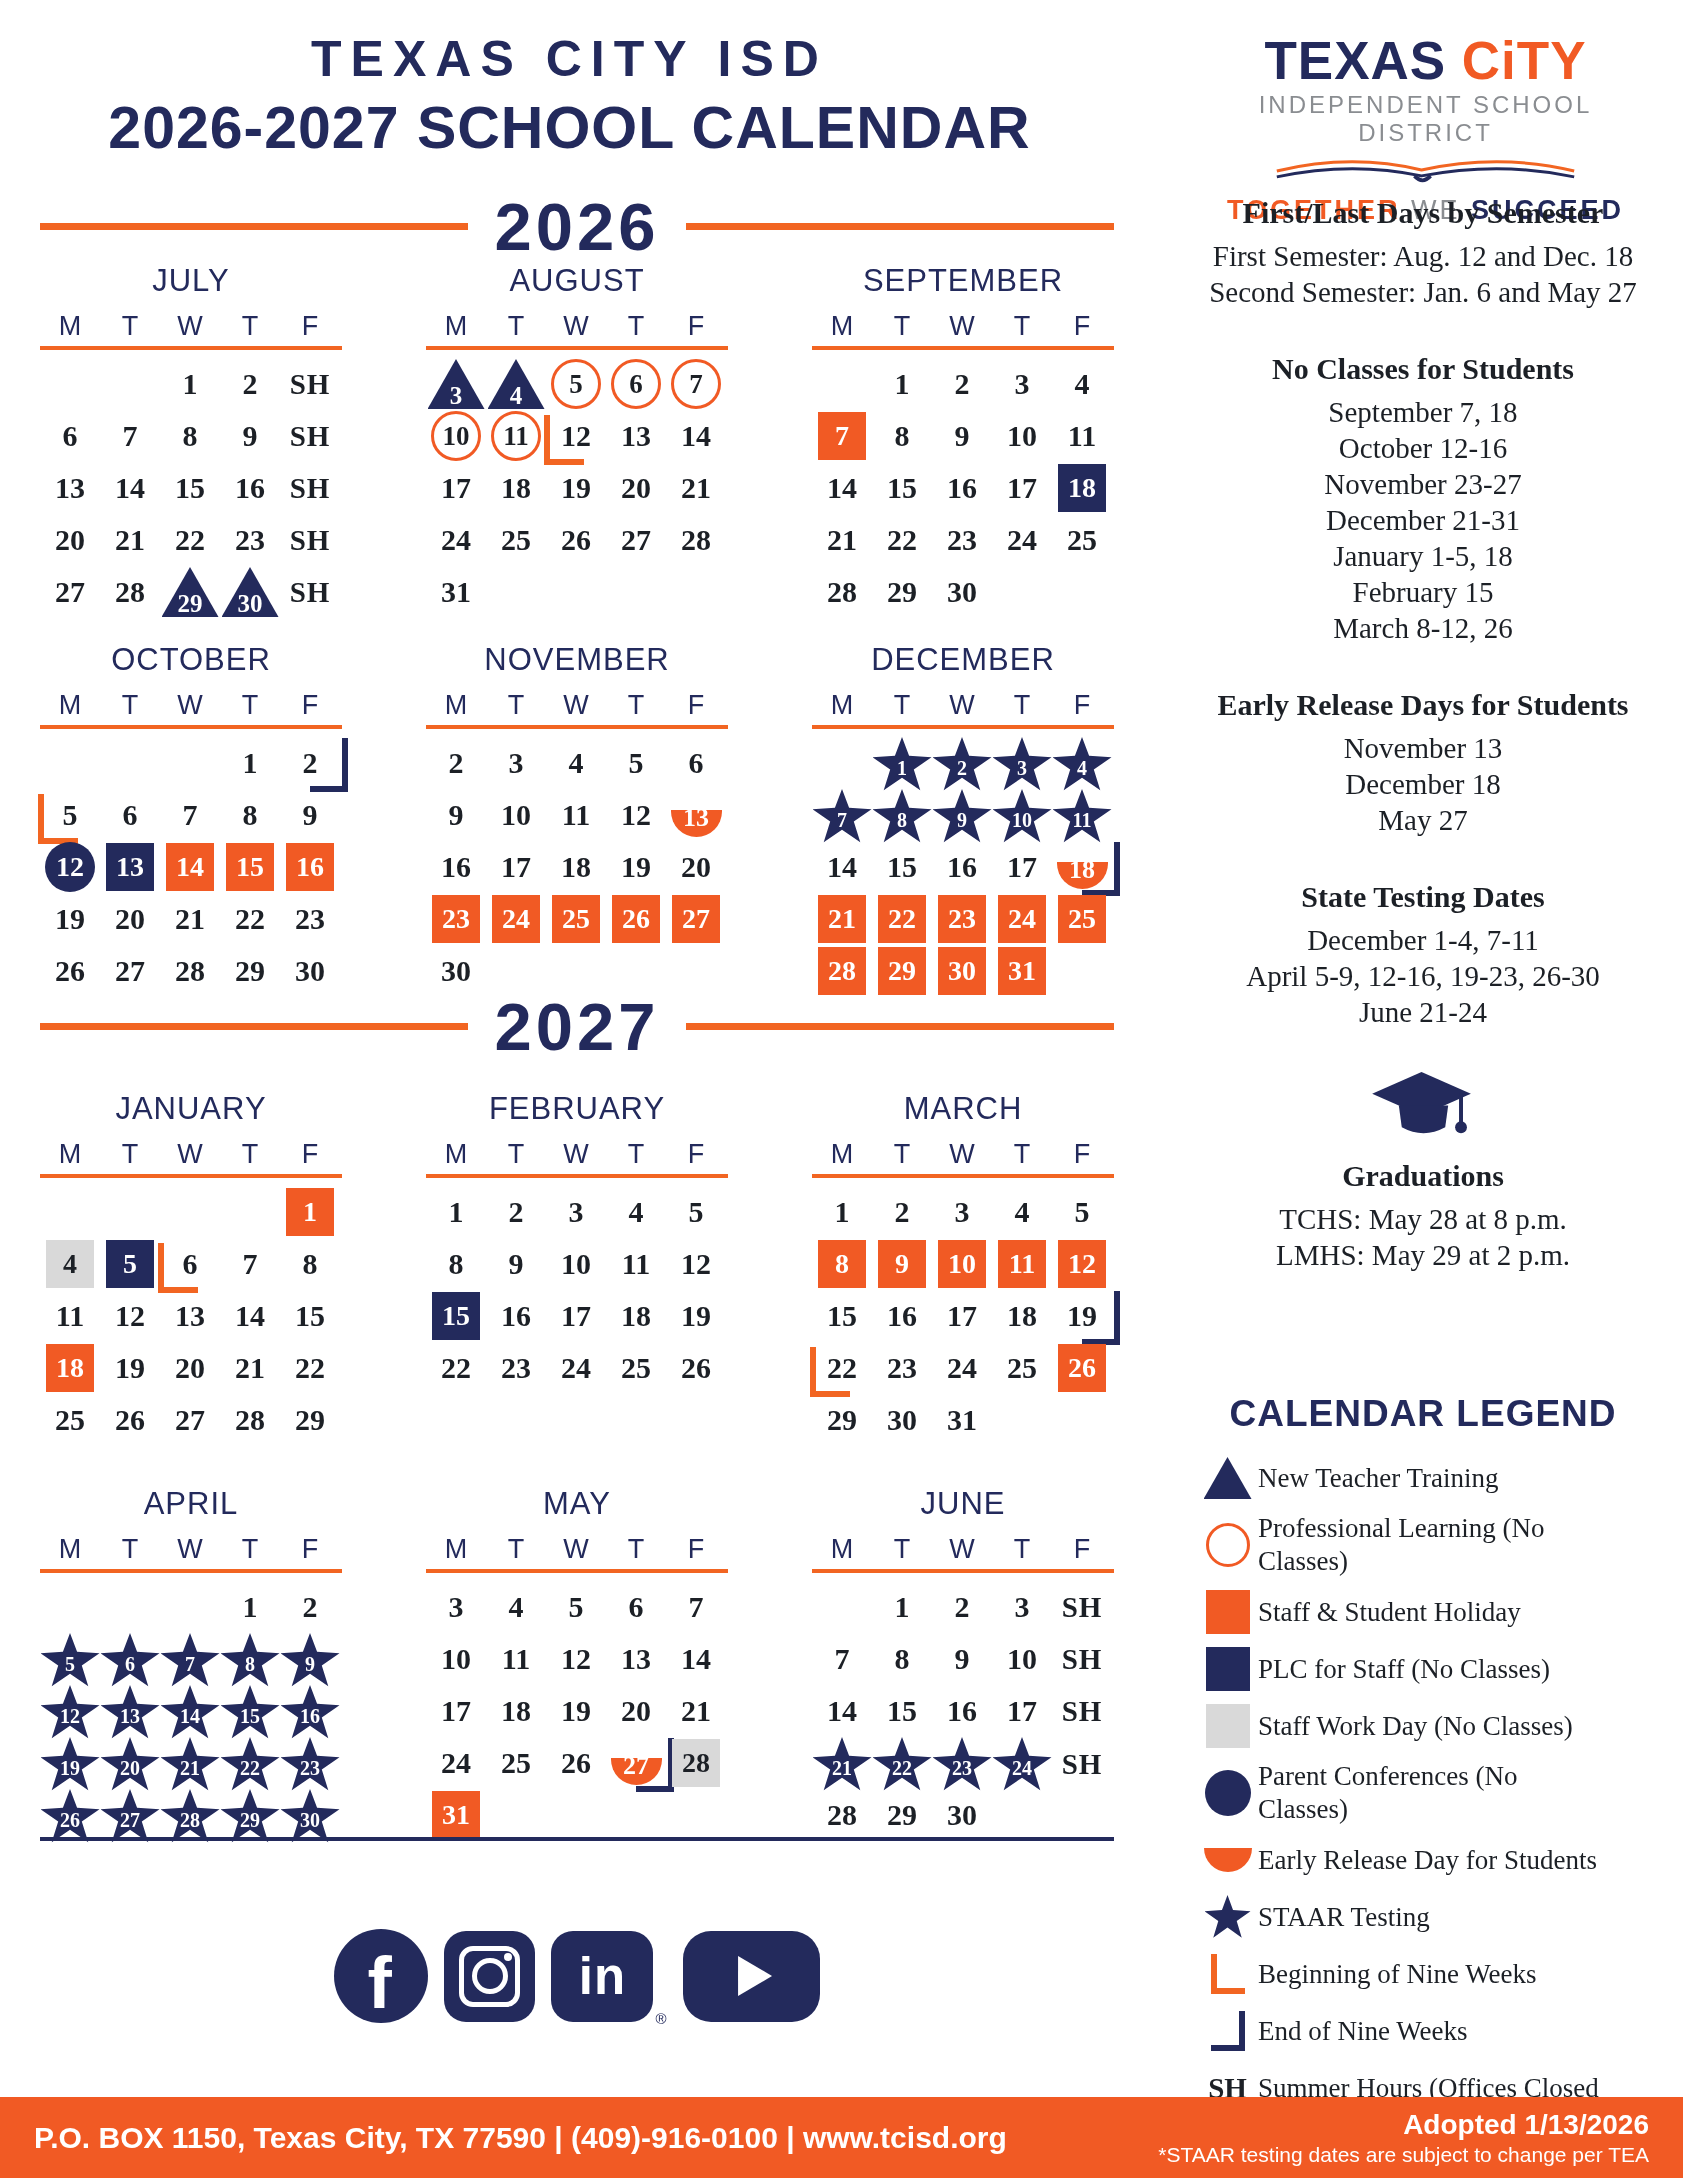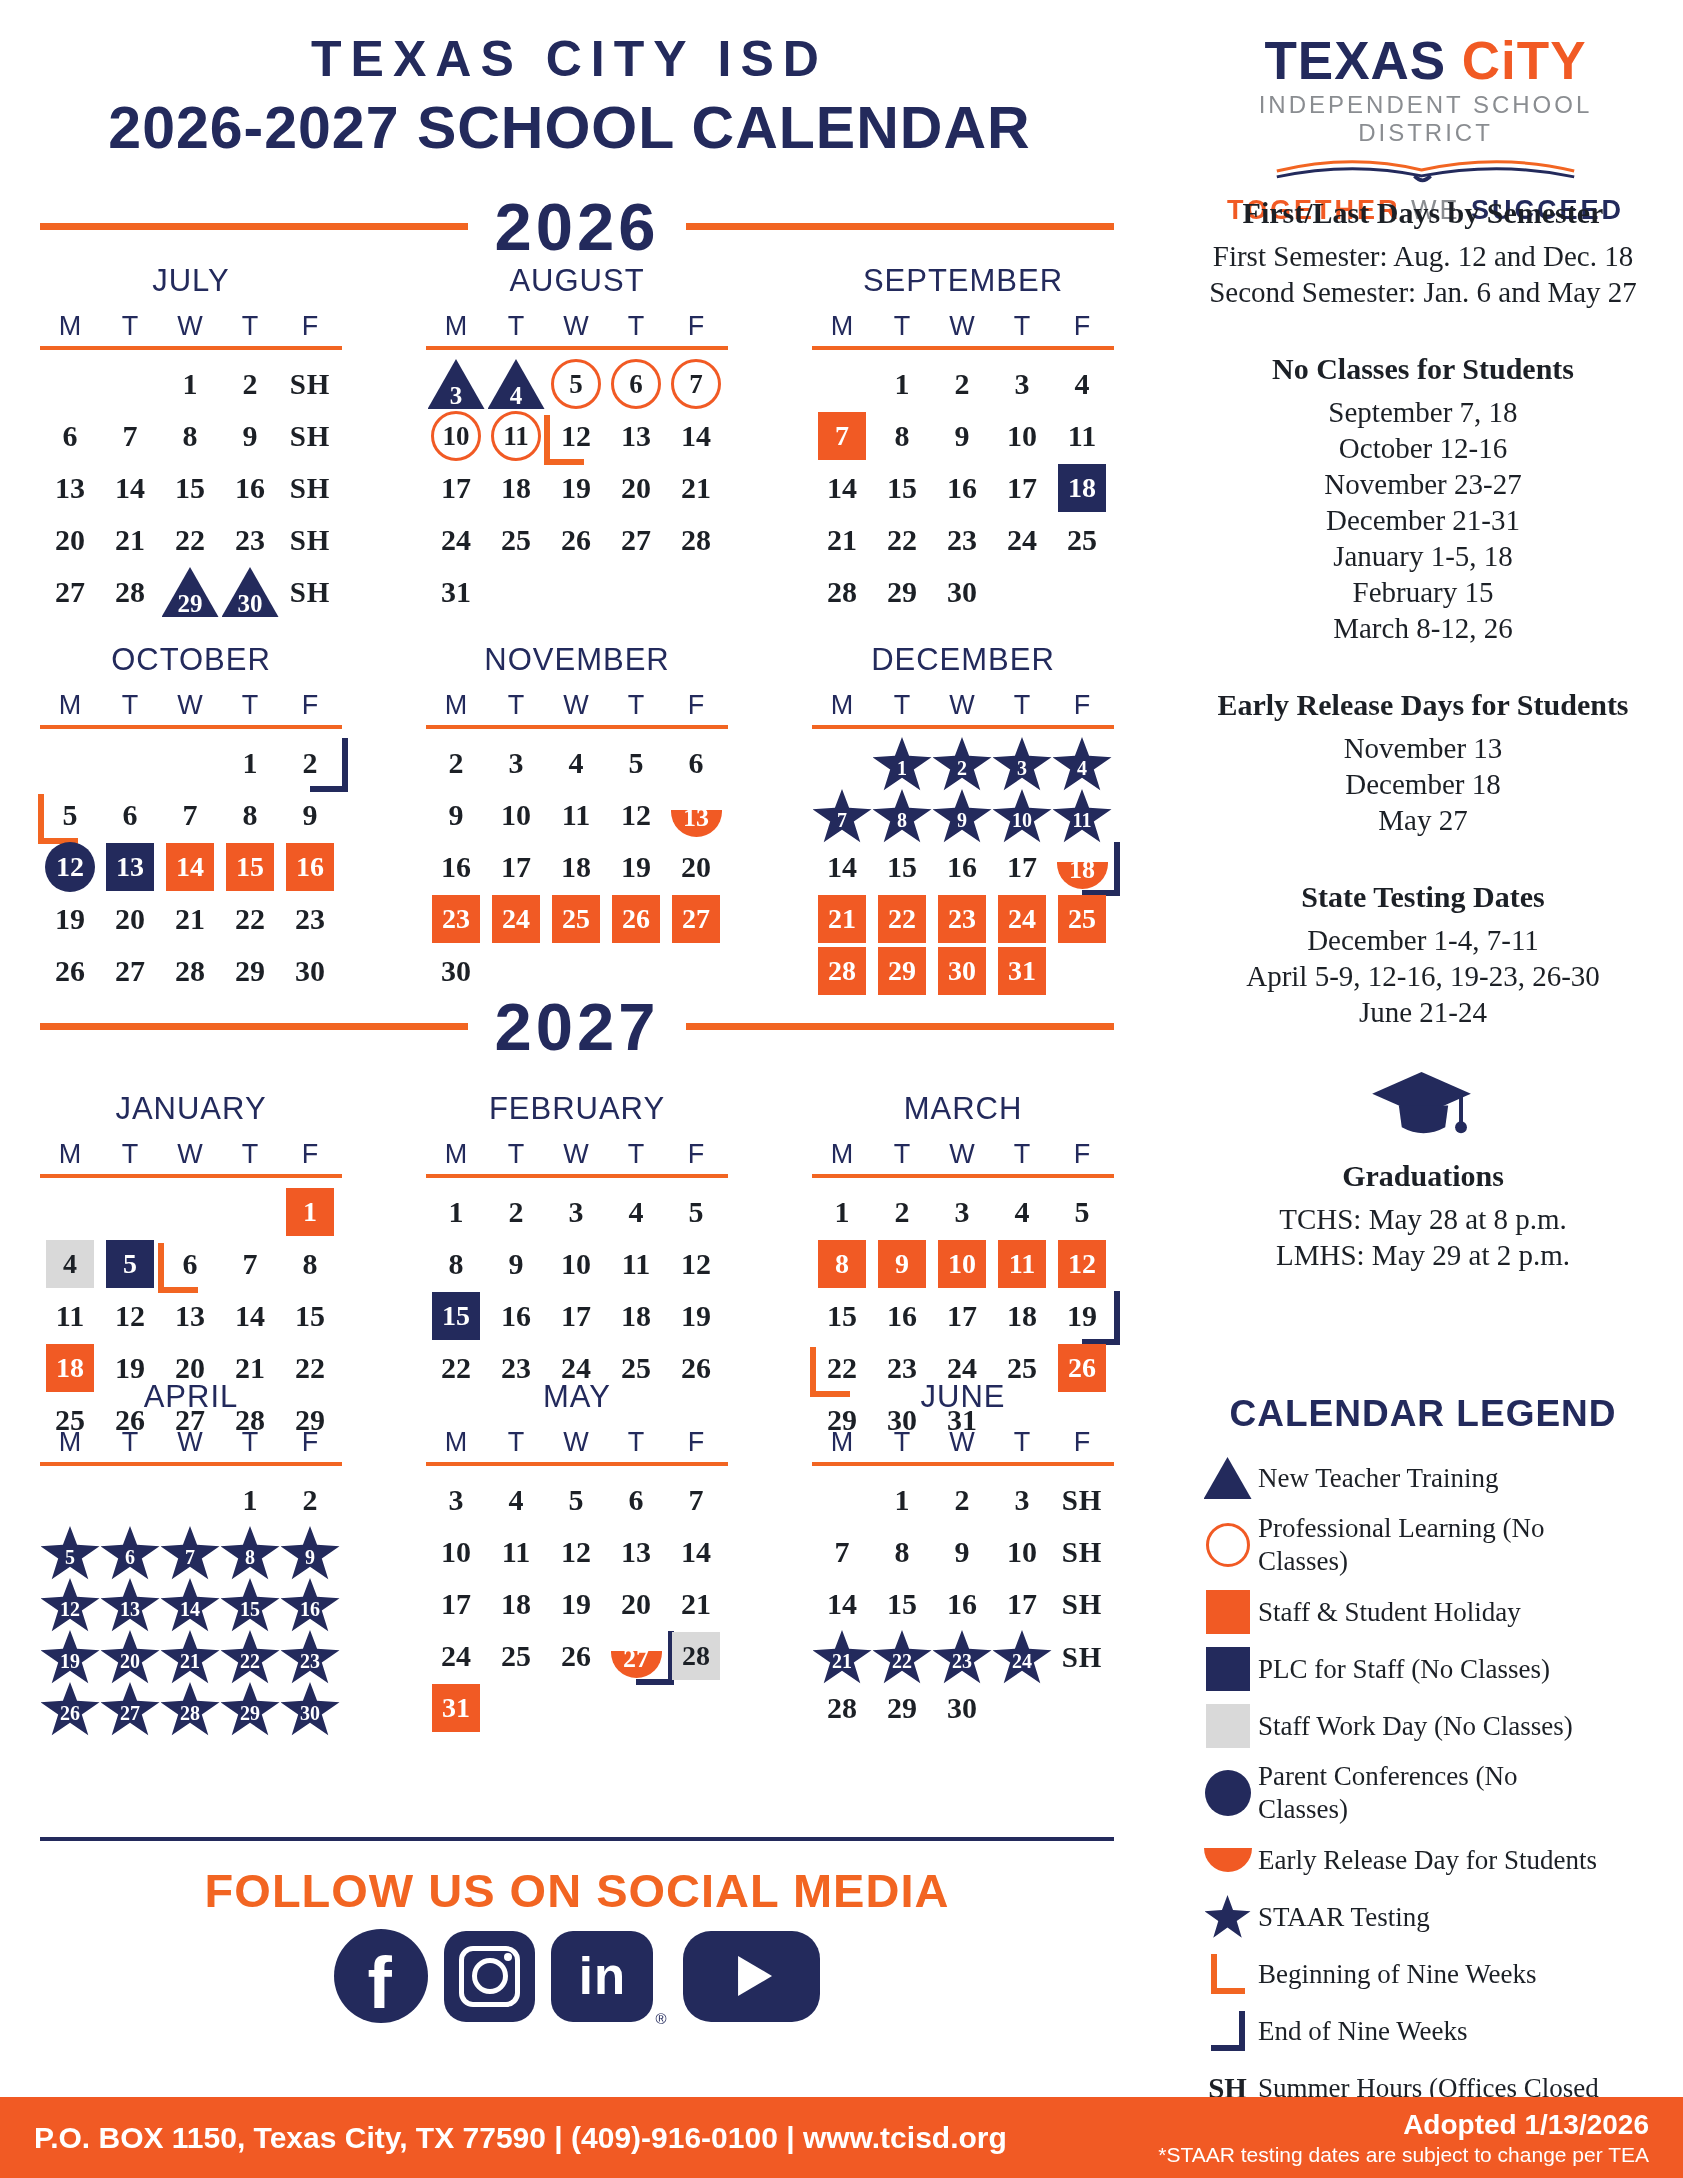--- a/index.html
+++ b/index.html
@@ -29,21 +29,21 @@
   .logo-line3 .w1{color:var(--orange);} .logo-line3 .w2{color:#8a8d91;font-weight:400;} .logo-line3 .w3{color:var(--navy);}
 
   
   .year-divider{position:absolute;left:40px;width:1074px;display:flex;align-items:center;gap:26px;}
   .yd1{top:188px;} .yd2{top:988px;}
   .yline{flex:1;height:7px;background:var(--orange2);}
   .ytext{font-family:"Liberation Sans",sans-serif;font-weight:700;font-size:67px;color:var(--navy);letter-spacing:4px;}
 
   
   .months-grid{position:absolute;left:40px;display:grid;grid-template-columns:repeat(3,302px);column-gap:84px;}
-  .mg1{top:263px;} .mg2{top:642px;} .mg3{top:1091px;} .mg4{top:1379px;}
+  .mg1{top:263px;} .mg2{top:642px;} .mg3{top:1091px;} .mg4{top:1486px;}
   .month{width:302px;}
   .m-title{text-align:center;font-family:"Liberation Sans",sans-serif;font-weight:400;font-size:31px;color:var(--navy);letter-spacing:1px;}
   .m-week{display:grid;grid-template-columns:repeat(5,60px);margin-top:12px;}
   .m-week span{text-align:center;font-family:"Liberation Sans",sans-serif;font-size:27px;color:var(--navy);}
   .m-underline{height:4px;background:var(--orange2);margin-top:4px;}
   .m-underline + .m-row{margin-top:8px;}
   .m-row{display:grid;grid-template-columns:repeat(5,60px);height:52px;}
 
   .cell{position:relative;display:flex;align-items:center;justify-content:center;}
   .sh{font-weight:700;font-size:29px;color:var(--ink);letter-spacing:1px;}
@@ -1861,21 +1861,20 @@
             <div class="lg-ic">
               <span class="ic-sh">SH</span>
             </div>
             <div class="lg-label">Summer Hours (Offices Closed</div>
           </div>
         </div>
     </div>
   </div>
 
   <div class="bottom-rule"></div>
-  <div class="social-title">FOLLOW US ON SOCIAL MEDIA</div>
   <div class="social-icons">
     <div class="tile fb">
         <span>f</span>
       </div>
     <div class="tile ig">
       <div class="frame"></div>
         <div class="lens"></div>
         <div class="dot"></div>
     </div>
     <div class="tile li">

